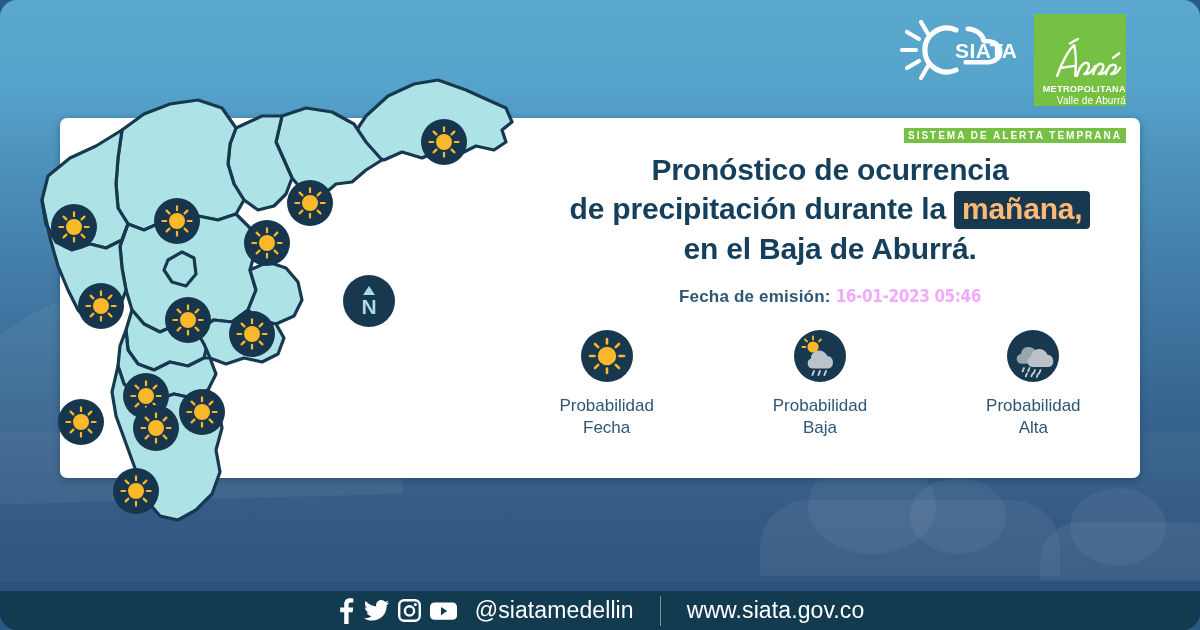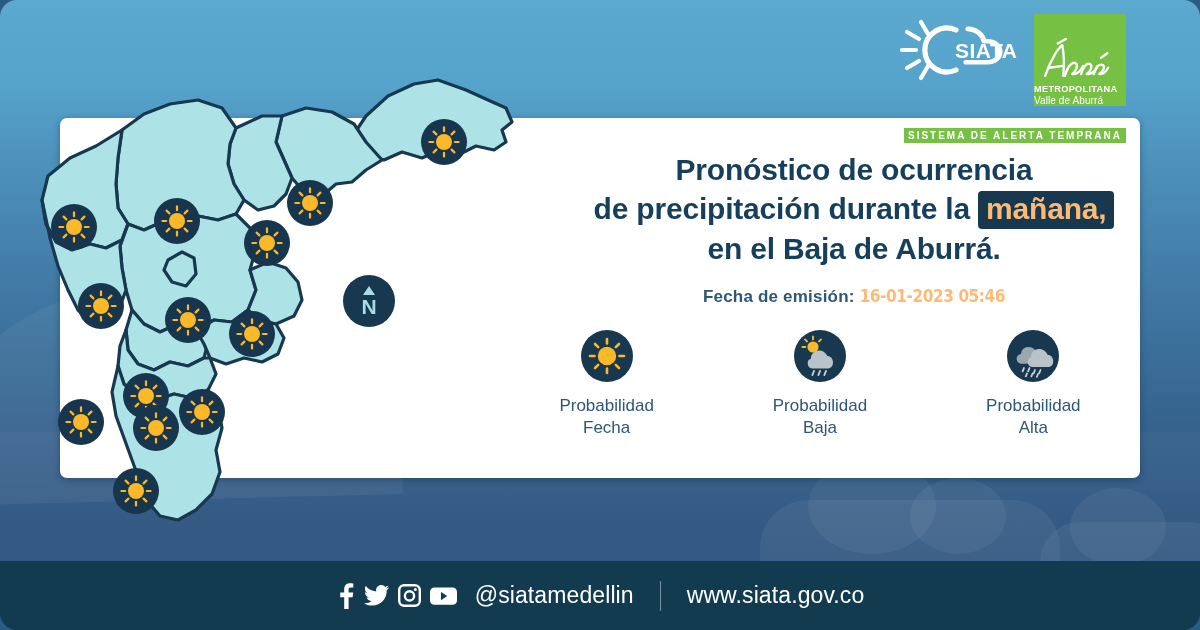--- a/index.html
+++ b/index.html
@@ -63,69 +63,69 @@
     display:flex;flex-direction:column;align-items:center;justify-content:center;
     color:#a9dce4;
   }
   .compass .arrow{
     width:0;height:0;border-left:6px solid transparent;border-right:6px solid transparent;
     border-bottom:9px solid #a9dce4;margin-bottom:1px;
   }
   .compass .nletter{font-size:21px;font-weight:bold;line-height:1;letter-spacing:0;}
 
   
-  .content{position:absolute;left:544px;top:150px;width:620px;text-align:center;color:#1b4260;}
+  .content{position:absolute;left:520px;top:150px;width:620px;text-align:center;color:#1b4260;}
   .headline{
     font-size:30px;font-weight:bold;line-height:1.30;letter-spacing:-.2px;color:#163f5c;
     margin:0;
   }
   .hl-mark{
     background:#17384f;color:#fdba74;padding:1px 8px 3px 8px;border-radius:4px;
     display:inline-block;line-height:1.12;
   }
   .emision{margin-top:18px;font-size:17px;color:#2d5775;letter-spacing:.2px;}
   .emision .lbl{font-weight:700;}
   .emision .val{
     font-family:"Liberation Sans Narrow","DejaVu Sans Condensed","Liberation Sans",sans-serif;
-    font-weight:bold;font-size:17px;letter-spacing:-.4px;margin-left:5px;color:#fdba74;
+    font-weight:bold;font-size:17px;letter-spacing:-.4px;margin-left:5px;color:#f0abfc;
   }
 
   
   .legend{
     position:absolute;left:500px;top:330px;width:640px;
     display:flex;justify-content:space-around;align-items:flex-start;
   }
   .leg-item{width:180px;text-align:center;}
   .leg-icon{
     width:52px;height:52px;border-radius:50%;background:#17384f;margin:0 auto 13px auto;position:relative;
   }
   .leg-icon svg{position:absolute;left:0;top:0;width:52px;height:52px;}
   .leg-label{font-size:17px;line-height:1.32;color:#2d5775;}
 
   
   .logos{position:absolute;right:74px;top:14px;display:flex;align-items:flex-start;gap:10px;}
   .siata-logo{width:130px;height:72px;position:relative;}
   .siata-logo svg{display:block;}
   .area-logo{
     width:92px;height:92px;background:#76c043;position:relative;
-    display:flex;flex-direction:column;align-items:flex-start;justify-content:flex-start;
+    display:flex;flex-direction:column;align-items:flex-end;justify-content:flex-start;
     padding-top:24px;box-sizing:border-box;
   }
   .area-script{width:80px;height:52px;}
   .area-l1{font-size:9.2px;font-weight:bold;color:#fff;letter-spacing:.3px;line-height:1.05;}
   .area-l2{font-size:10px;color:#fff;letter-spacing:.1px;line-height:1.15;}
   .tagline{
     position:absolute;right:74px;top:93px;width:222px;height:15px;background:#76c043;
     color:#ffffff;font-size:10px;font-weight:bold;letter-spacing:2.0px;
     display:flex;align-items:center;justify-content:center;box-sizing:border-box;margin-top:35px;
   }
 
   
   .footer{
-    position:absolute;left:0;bottom:0;width:1200px;height:69px;background:#123b50;
+    position:absolute;left:0;bottom:0;width:1200px;height:39px;background:#123b50;
     display:flex;align-items:center;justify-content:center;gap:0;
   }
   .social{display:flex;align-items:center;gap:9px;margin-right:18px;}
   .social svg{display:block;}
   .handle{color:#ffffff;font-size:23px;letter-spacing:.1px;}
   .divider{width:1px;height:30px;background:rgba(255,255,255,.45);margin:0 26px;}
   .site{color:#ffffff;font-size:23px;letter-spacing:.1px;}
 </style>
 </head>
 <body>

